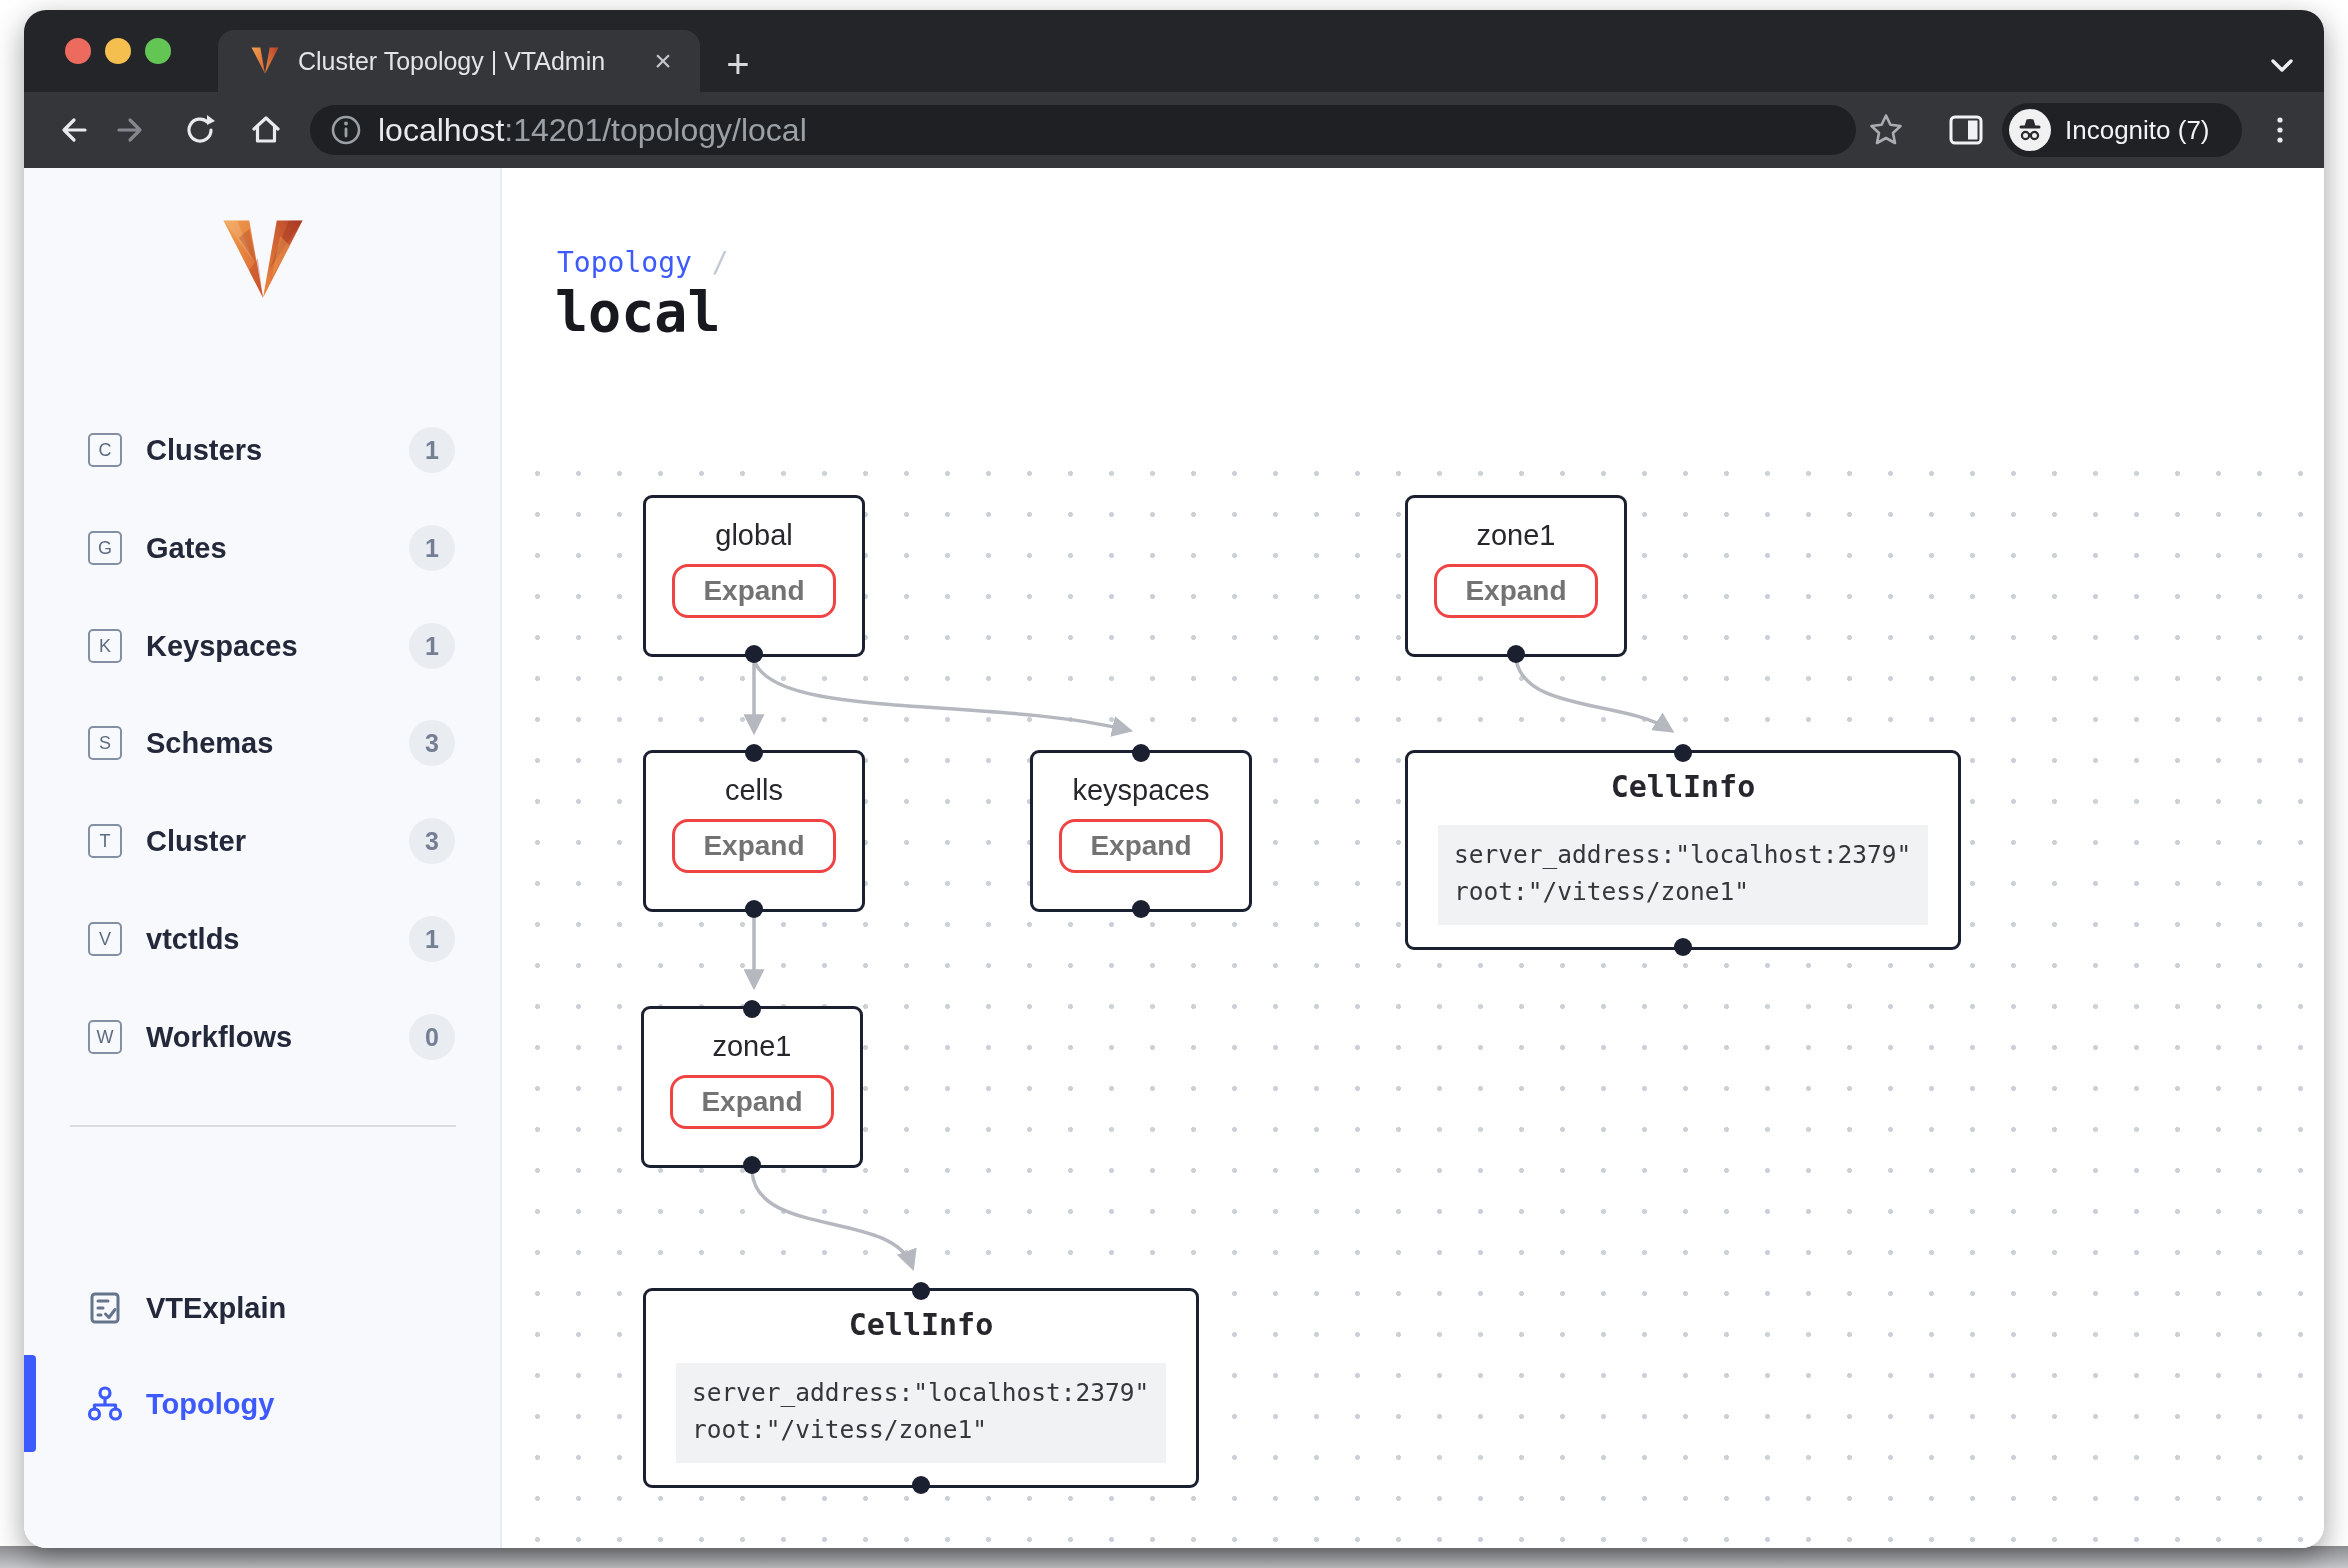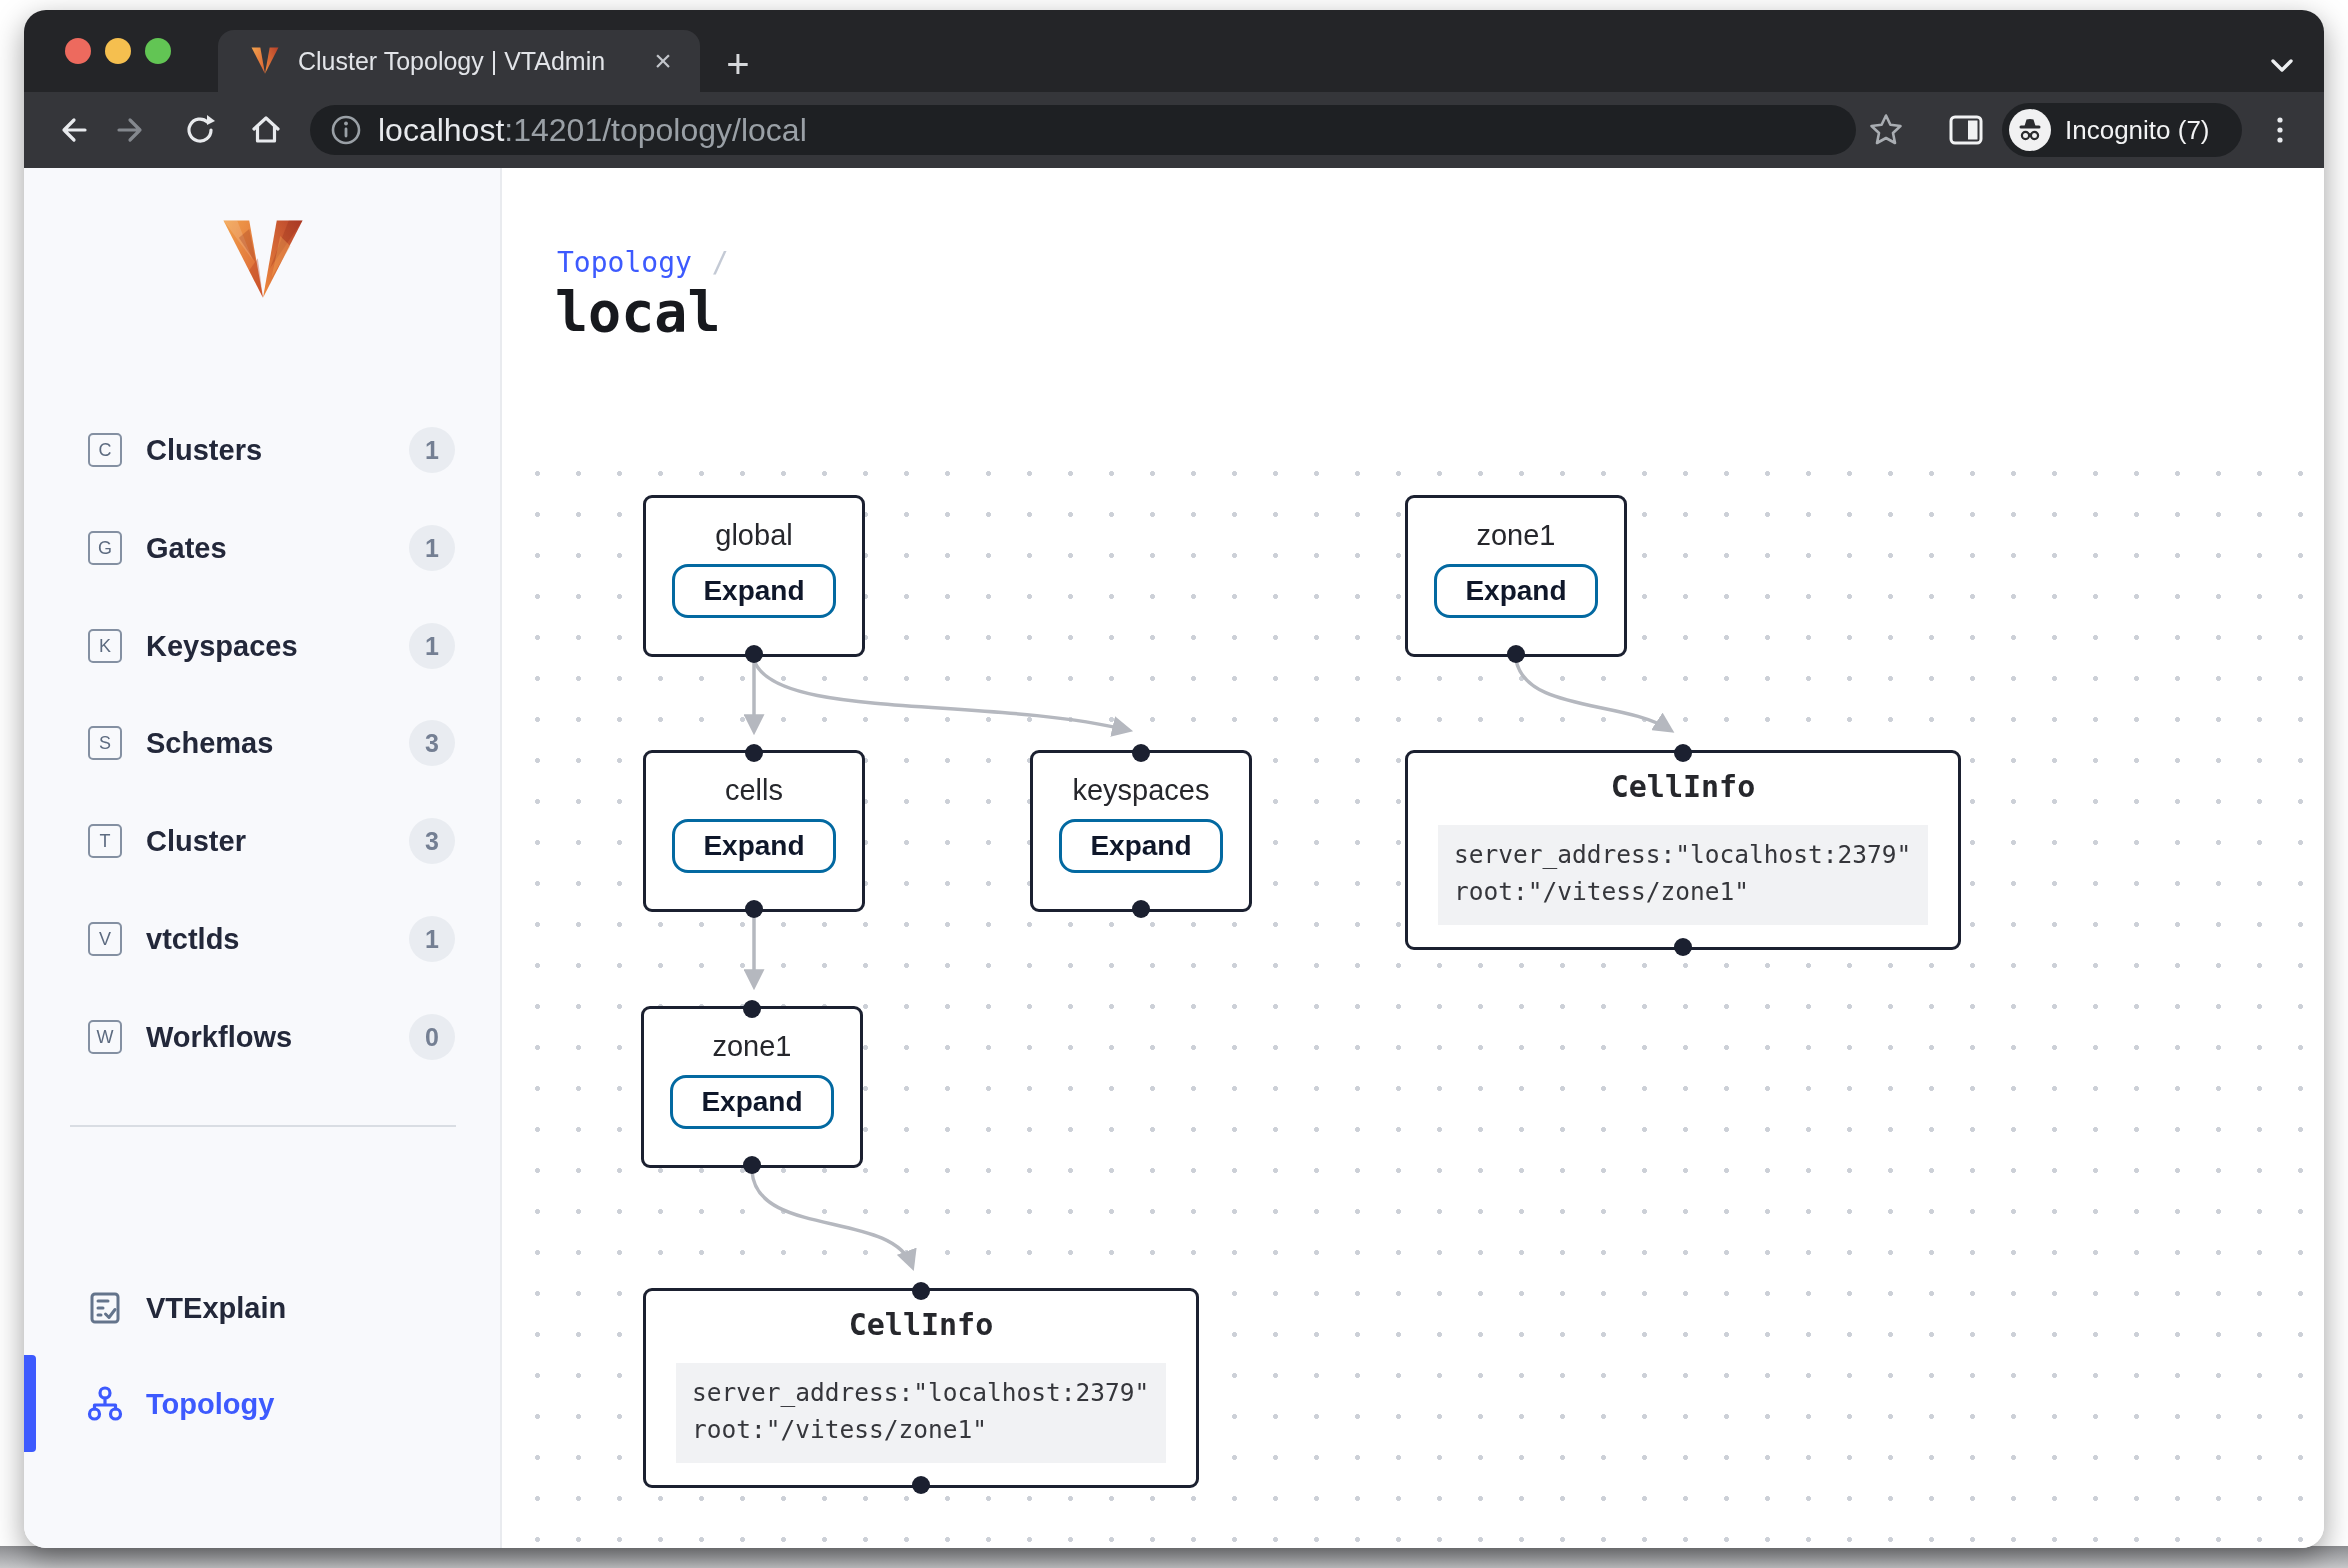--- a/index.html
+++ b/index.html
@@ -74,21 +74,21 @@
 
   
   .canvas { position:absolute; left:0; top:290px; right:0; bottom:0;
             background-image:radial-gradient(circle,#ccd0d7 2.2px, transparent 2.7px);
             background-size:41px 41px; background-position:15px 36px; }
   .edges { position:absolute; left:0; top:0; }
 
   .node { position:absolute; width:222px; height:162px; background:#ffffff; border:3px solid #1b2030;
           border-radius:9px; text-align:center; }
   .node-title { margin-top:21px; font-size:29px; font-weight:normal; color:#26272c; }
-  .expand-btn { margin-top:12px; background:#ffffff; color:#0f172a; border:3px solid #0369a1;
+  .expand-btn { margin-top:12px; background:#ffffff; color:#737373; border:3px solid #ef4444;
                 border-radius:16px; font-family:"Liberation Sans",sans-serif; font-weight:bold;
                 font-size:28px; padding:7px 28px; line-height:1.2; }
   .port { position:absolute; width:18px; height:18px; border-radius:50%; background:#1b2030; left:50%; }
   .port-top { top:-9px; transform:translate(-50%,-50%) translateY(9px); top:0; margin-top:-9px; transform:translateX(-50%); }
   .port-bottom { bottom:-9px; transform:translateX(-50%); }
 
   .cellinfo { position:absolute; width:556px; height:200px; background:#ffffff; border:3px solid #1b2030;
               border-radius:9px; }
   .ci-title { margin-top:16px; text-align:center; font-family:"DejaVu Sans Mono",monospace;
               font-weight:bold; font-size:30px; color:#26272c; }

